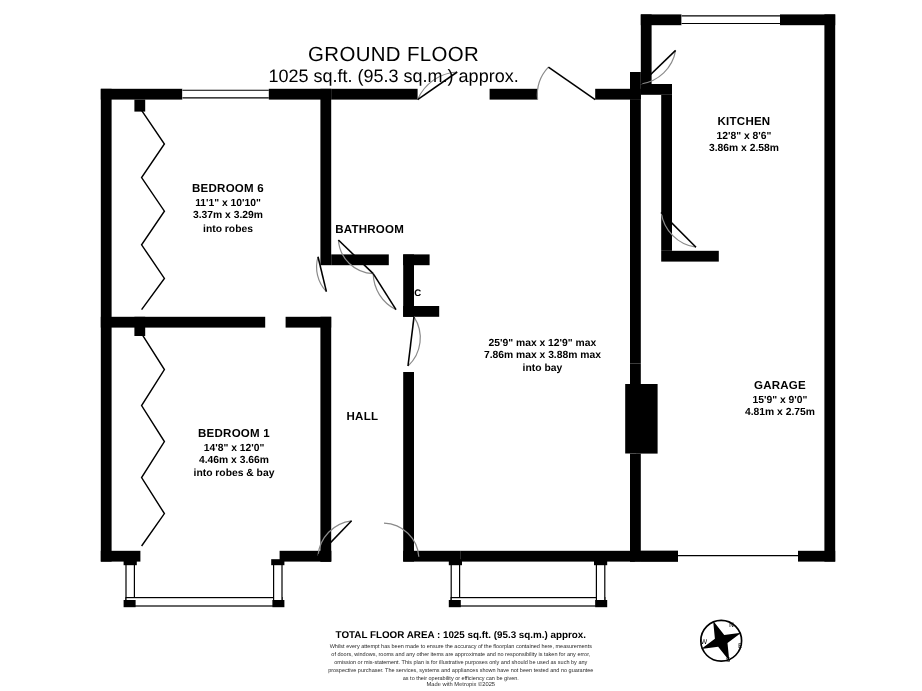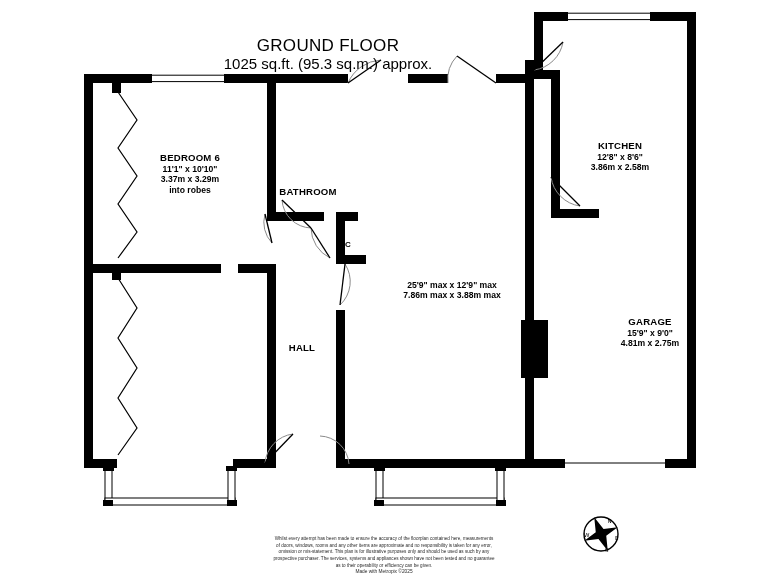--- a/index.html
+++ b/index.html
@@ -261,55 +261,63 @@
     <div class="room-name">BEDROOM 6</div>
     <div class="room-dim">11'1"  x 10'10"</div>
     <div class="room-dim">3.37m  x 3.29m</div>
     <div class="room-note">into robes</div>
   </div>
 
   <div class="txt" style="left:248px; top:150px; width:120px;margin-top:36px;">
     <div class="room-name">BATHROOM</div>
   </div>
 
-  <div class="txt" style="left:550px; top:96px; width:140px;margin-top:44px;">
+  <div class="txt" style="left:550px; top:96px; width:140px;">
     <div class="room-name">KITCHEN</div>
     <div class="room-dim">12'8"  x 8'6"</div>
     <div class="room-dim">3.86m  x 2.58m</div>
   </div>
 
   <div class="txt" style="left:352px; top:280px; width:200px;">
     <div class="room-dim">25'9" max x 12'9" max</div>
     <div class="room-dim">7.86m max x 3.88m max</div>
+    <div class="room-note">into bay</div>
   </div>
 
   <div class="txt" style="left:580px; top:316px; width:140px;">
     <div class="room-name">GARAGE</div>
     <div class="room-dim">15'9"  x 9'0"</div>
     <div class="room-dim">4.81m  x 2.75m</div>
   </div>
 
+  <div class="txt" style="left:120px; top:356px; width:150px;">
+    <div class="room-name">BEDROOM 1</div>
+    <div class="room-dim">14'8"  x 12'0"</div>
+    <div class="room-dim">4.46m  x 3.66m</div>
+    <div class="room-note">into robes &amp; bay</div>
+  </div>
 
   <div class="txt" style="left:272px; top:342px; width:60px;">
     <div class="room-name">HALL</div>
   </div>
 
   <div class="txt cup-label" style="left:340px; top:240px; width:16px;">C</div>
 
   <div class="compass-wrap" style="left:578px; top:511px;">
     <svg viewBox="0 0 46 46" width="46" height="46">
       <circle cx="23" cy="23" r="17" fill="none" stroke="#000000" stroke-width="1.4"></circle>
       <path d="M 23 5 L 27.2 19.4 L 41 23 L 27.2 26.6 L 23 41 L 18.8 26.6 L 5 23 L 18.8 19.4 Z" fill="#000000" transform="rotate(-22 23 23)"></path>
       <text x="29.5" y="11.5" font-family="DejaVu Sans, sans-serif" font-size="5.5" fill="#000000">N</text>
       <text x="37" y="29" font-family="DejaVu Sans, sans-serif" font-size="5.5" fill="#000000">E</text>
       <text x="27" y="41" font-family="DejaVu Sans, sans-serif" font-size="5.5" fill="#000000">S</text>
       <text x="6" y="26" font-family="DejaVu Sans, sans-serif" font-size="5.5" fill="#000000">W</text>
     </svg>
   </div>
 
+  <div class="txt footer-total" style="left:184px; top:525px; width:400px;">TOTAL FLOOR AREA : 1025 sq.ft. (95.3 sq.m.) approx.</div>
 
   <div class="txt footer-disc" style="left:184px; top:536px; width:400px;">
     <div>Whilst every attempt has been made to ensure the accuracy of the floorplan contained here, measurements</div>
     <div>of doors, windows, rooms and any other items are approximate and no responsibility is taken for any error,</div>
     <div>omission or mis-statement. This plan is for illustrative purposes only and should be used as such by any</div>
     <div>prospective purchaser. The services, systems and appliances shown have not been tested and no guarantee</div>
     <div>as to their operability or efficiency can be given.</div>
   </div>
 
   <div class="txt footer-made" style="left:184px; top:569px; width:400px;">Made with Metropix ©2025</div>

